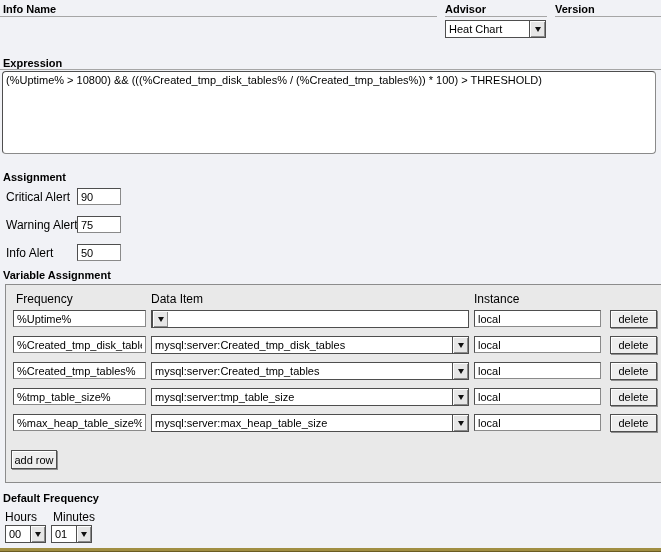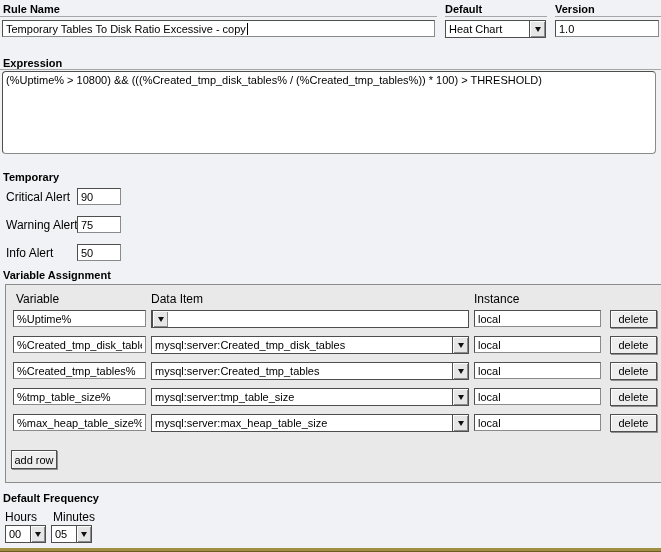--- a/index.html
+++ b/index.html
@@ -51,59 +51,54 @@
   .va-row { position:absolute; left:0; width:100%; height:18px; }
   .va-row .ti, .va-row .combo, .va-row .btn { top:0; }
   #accent { position:absolute; left:0; top:548px; width:661px; height:4px;
     background:#a08e42; border-bottom:1px solid #6a5c22; }
 </style>
 </head>
 <body>
 
 <div id="page">
 
-  <div class="head" style="left:3px; top:3px;">Rule Name</div>
+  <div class="head" style="left:3px; top:3px;">Info Name</div>
   <div class="hline" style="left:0; top:16px; width:437px;"></div>
-  <div class="ti ti-div" style="left:2px; top:20px; width:433px;">
-    <span>Temporary Tables To Disk Ratio Excessive - copy</span>
-      <span class="caret"></span>
-  </div>
 
-  <div class="head" style="left:445px; top:3px;">Default</div>
+  <div class="head" style="left:445px; top:3px;">Advisor</div>
   <div class="hline" style="left:445px; top:16px; width:102px;"></div>
   <div class="combo" style="left:445px; top:20px; width:101px;">
     <div class="combo-text">Heat Chart</div>
     <div class="combo-btn">
       <div class="arrow"></div>
     </div>
   </div>
 
   <div class="head" style="left:555px; top:3px;">Version</div>
   <div class="hline" style="left:555px; top:16px; width:106px;"></div>
-  <input class="ti" style="left: 555px; top: 20px; width: 104px;" value="1.0">
 
   <div class="head" style="left:3px; top:57px;">Expression</div>
   <div class="hline" style="left:0; top:69px; width:661px;"></div>
   <textarea class="ta" style="left: 2px; top: 71px; width: 654px; height: 83px;" spellcheck="false">(%Uptime% &gt; 10800) &amp;&amp; (((%Created_tmp_disk_tables% / (%Created_tmp_tables%)) * 100) &gt; THRESHOLD)</textarea>
 
-  <div class="head" style="left:3px; top:171px;">Temporary</div>
+  <div class="head" style="left:3px; top:171px;">Assignment</div>
 
   <div class="txt" style="left:6px; top:190px;">Critical Alert</div>
   <input class="ti" style="left: 77px; top: 188px; width: 44px;" value="90">
 
   <div class="txt" style="left:6px; top:218px;">Warning Alert</div>
   <input class="ti" style="left: 77px; top: 216px; width: 44px;" value="75">
 
   <div class="txt" style="left:6px; top:246px;">Info Alert</div>
   <input class="ti" style="left: 77px; top: 244px; width: 44px;" value="50">
 
   <div class="head" style="left:3px; top:269px;">Variable Assignment</div>
 
   <div id="va-box">
-    <div class="txt" style="left:10px; top:7px;">Variable</div>
+    <div class="txt" style="left:10px; top:7px;">Frequency</div>
     <div class="txt" style="left:145px; top:7px;">Data Item</div>
     <div class="txt" style="left:468px; top:7px;">Instance</div>
 
     <div class="va-row" style="top:25px;">
       <input class="ti" style="left: 7px; width: 133px;" value="%Uptime%">
       <div class="combo" style="left:145px; width:318px;">
         <div class="combo-btn">
             <div class="arrow"></div>
           </div>
       </div>
@@ -166,21 +161,21 @@
   <div class="txt" style="left:5px; top:510px;">Hours</div>
   <div class="txt" style="left:53px; top:510px;">Minutes</div>
 
   <div class="combo" style="left:5px; top:525px; width:41px;">
     <div class="combo-text">00</div>
     <div class="combo-btn" style="flex:0 0 15px; width:15px;">
         <div class="arrow"></div>
       </div>
   </div>
   <div class="combo" style="left:51px; top:525px; width:41px;">
-    <div class="combo-text">05</div>
+    <div class="combo-text">01</div>
     <div class="combo-btn" style="flex:0 0 15px; width:15px;">
         <div class="arrow"></div>
       </div>
   </div>
 
   <div id="accent"></div>
 
 </div>
 
 </body></html>

